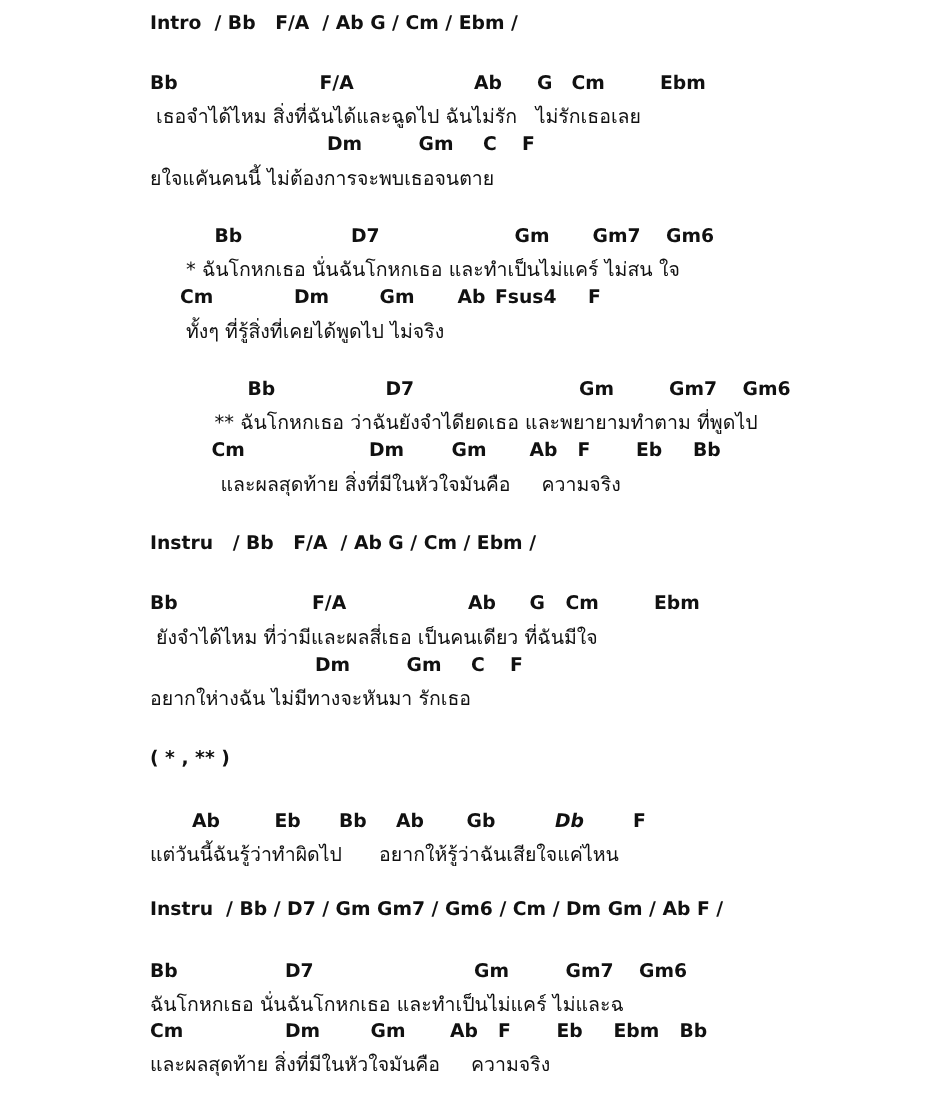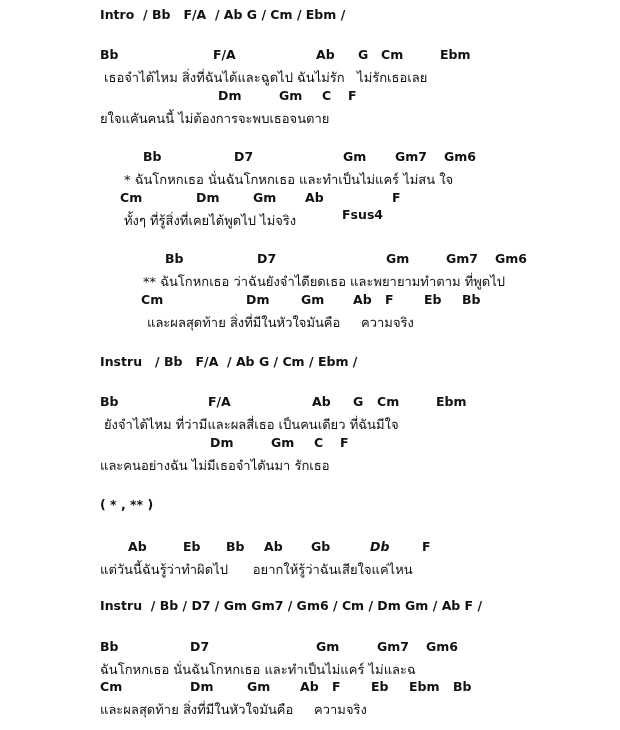--- a/index.html
+++ b/index.html
@@ -24,21 +24,21 @@
   </div>
   <div class="line" style="top:88px"><span class="chord" style="left: 218px;">Dm</span><span class="chord" style="left: 279px;">Gm</span><span class="chord" style="left: 322px;">C</span><span class="chord" style="left: 348px;">F</span></div>
   <div class="line" style="top:108px">
     <span class="lyric" style="left:100px">ยใจแคันคนนี้ ไม่ต้องการจะพบเธอจนตาย</span>
   </div>
 
   <div class="line" style="top:149px"><span class="chord" style="left: 143px;">Bb</span><span class="chord" style="left: 234px;">D7</span><span class="chord" style="left: 343px;">Gm</span><span class="chord" style="left: 395px;">Gm7</span><span class="chord" style="left: 444px;">Gm6</span></div>
   <div class="line" style="top:169px">
     <span class="lyric" style="left:124px">* ฉันโกหกเธอ นั่นฉันโกหกเธอ และทำเป็นไม่แคร์ ไม่สน ใจ</span>
   </div>
-  <div class="line" style="top:190px"><span class="chord" style="left: 120px;">Cm</span><span class="chord" style="left: 196px;">Dm</span><span class="chord" style="left: 253px;">Gm</span><span class="chord" style="left: 305px;">Ab</span><span class="chord" style="left: 342px; margin-top: 17px;">Fsus4</span><span class="chord" style="left: 392px;">F</span></div>
+  <div class="line" style="top:190px"><span class="chord" style="left: 120px;">Cm</span><span class="chord" style="left: 196px;">Dm</span><span class="chord" style="left: 253px;">Gm</span><span class="chord" style="left: 305px;">Ab</span><span class="chord" style="left: 330px;">Fsus4</span><span class="chord" style="left: 392px;">F</span></div>
   <div class="line" style="top:210px">
     <span class="lyric" style="left:124px">ทั้งๆ ที่รู้สิ่งที่เคยได้พูดไป ไม่จริง</span>
   </div>
 
   <div class="line" style="top:251px"><span class="chord" style="left: 165px;">Bb</span><span class="chord" style="left: 257px;">D7</span><span class="chord" style="left: 386px;">Gm</span><span class="chord" style="left: 446px;">Gm7</span><span class="chord" style="left: 495px;">Gm6</span></div>
   <div class="line" style="top:271px">
     <span class="lyric" style="left:143px">** ฉันโกหกเธอ ว่าฉันยังจำไดียดเธอ และพยายามทำตาม ที่พูดไป</span>
   </div>
   <div class="line" style="top:292px"><span class="chord" style="left: 141px;">Cm</span><span class="chord" style="left: 246px;">Dm</span><span class="chord" style="left: 301px;">Gm</span><span class="chord" style="left: 353px;">Ab</span><span class="chord" style="left: 385px;">F</span><span class="chord" style="left: 424px;">Eb</span><span class="chord" style="left: 462px;">Bb</span></div>
   <div class="line" style="top:312px">
@@ -48,21 +48,21 @@
   <div class="line" style="top:354px">
     <span class="label" style="left:100px">Instru   / Bb   F/A  / Ab G / Cm / Ebm /</span>
   </div>
 
   <div class="line" style="top:394px"><span class="chord" style="left: 100px;">Bb</span><span class="chord" style="left: 208px;">F/A</span><span class="chord" style="left: 312px;">Ab</span><span class="chord" style="left: 353px;">G</span><span class="chord" style="left: 377px;">Cm</span><span class="chord" style="left: 436px;">Ebm</span></div>
   <div class="line" style="top:414px">
     <span class="lyric" style="left:104px">ยังจำได้ไหม ที่ว่ามีและผลสี่เธอ เป็นคนเดียว ที่ฉันมีใจ</span>
   </div>
   <div class="line" style="top:435px"><span class="chord" style="left: 210px;">Dm</span><span class="chord" style="left: 271px;">Gm</span><span class="chord" style="left: 314px;">C</span><span class="chord" style="left: 340px;">F</span></div>
   <div class="line" style="top:455px">
-    <span class="lyric" style="left:100px">และคนอย่างฉัน ไม่มีเธอจำไดันมา รักเธอ</span>
+    <span class="lyric" style="left:100px">อยากให่างฉัน ไม่มีทางจะหันมา รักเธอ</span>
   </div>
 
   <div class="line" style="top:497px">
     <span class="label" style="left:100px">( * , ** )</span>
   </div>
 
   <div class="line" style="top:539px"><span class="chord" style="left: 128px;">Ab</span><span class="chord" style="left: 183px;">Eb</span><span class="chord" style="left: 226px;">Bb</span><span class="chord" style="left: 264px;">Ab</span><span class="chord" style="left: 311px;">Gb</span><span class="chord" style="left: 370px; font-style: italic;">Db</span><span class="chord" style="left: 422px;">F</span></div>
   <div class="line" style="top:559px">
     <span class="lyric" style="left:100px">แต่วันนี้ฉันรู้ว่าทำผิดไป      อยากให้รู้ว่าฉันเสียใจแค่ไหน</span>
   </div>

